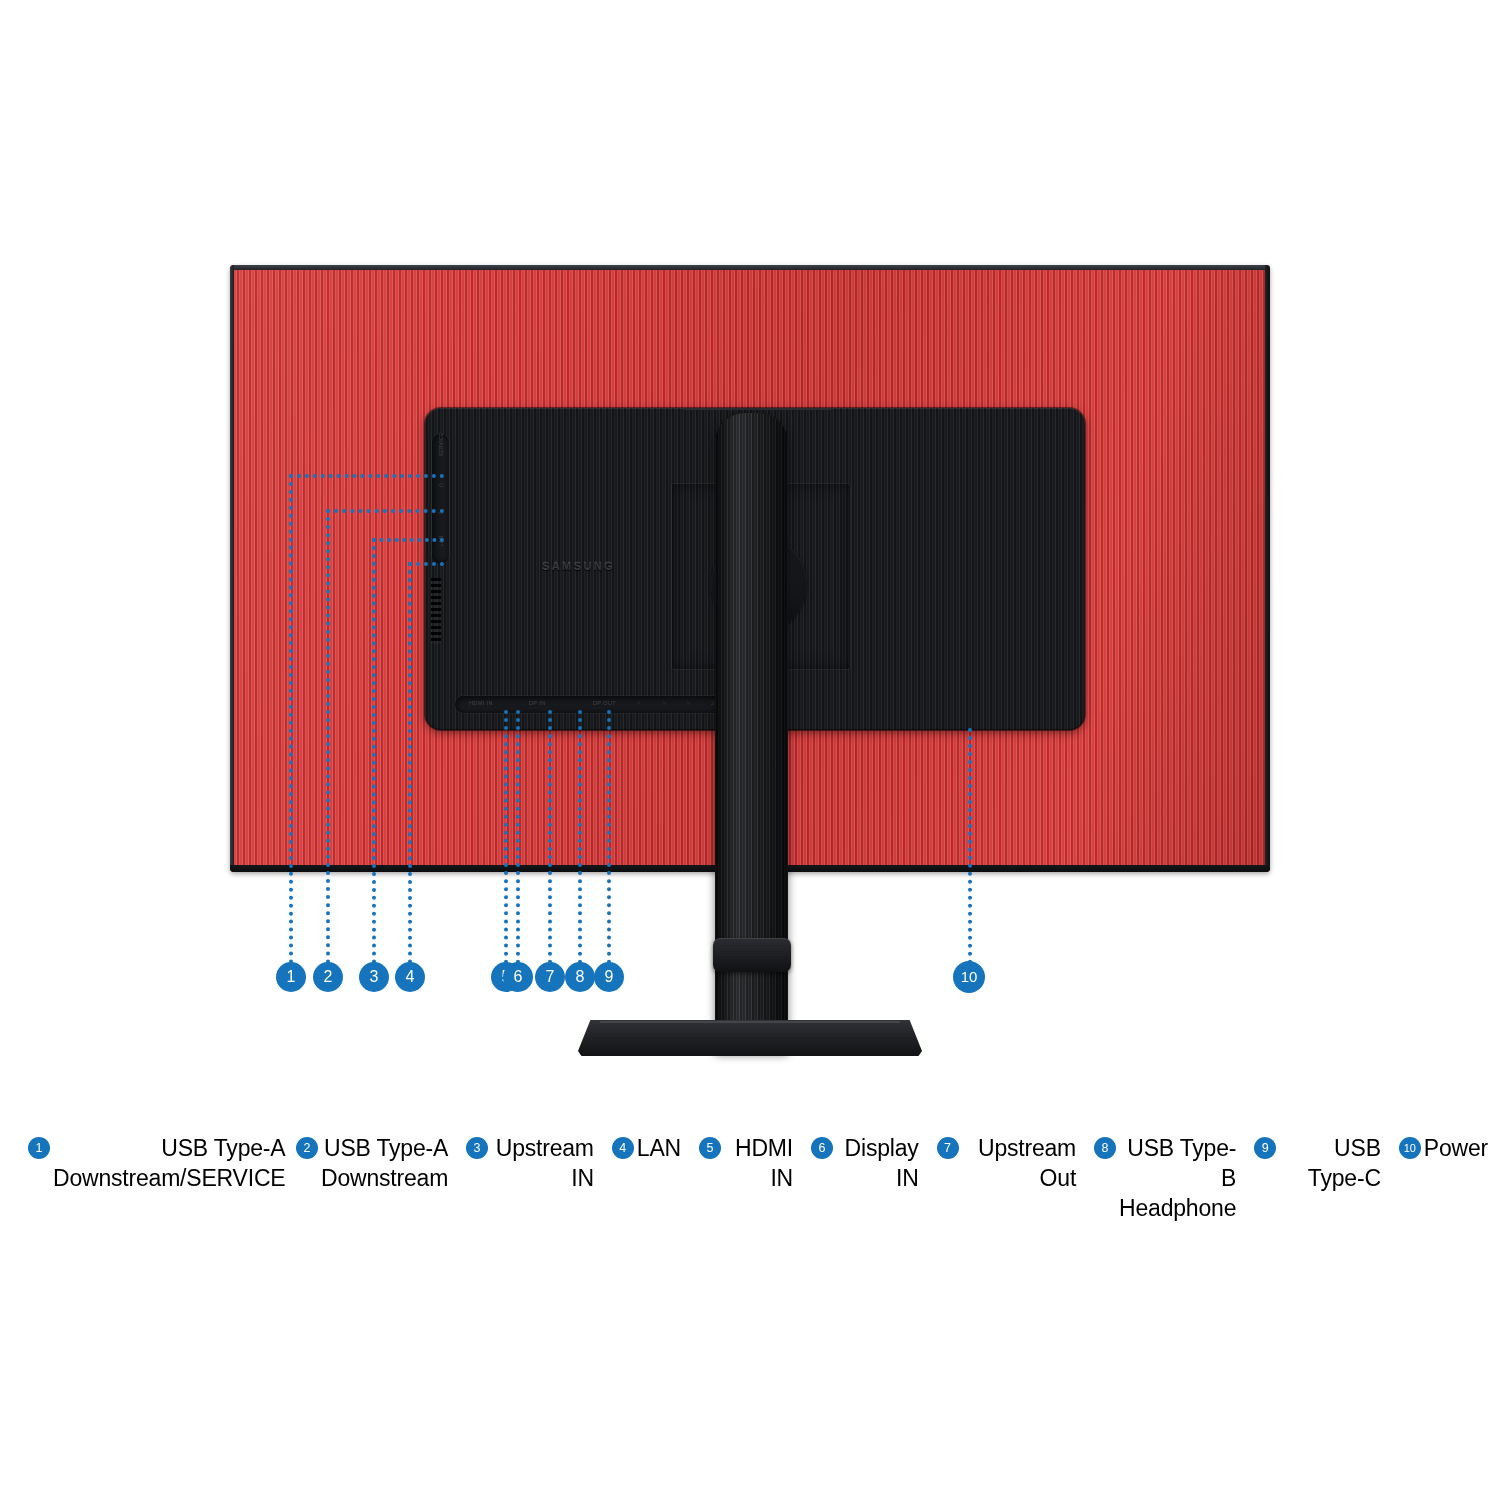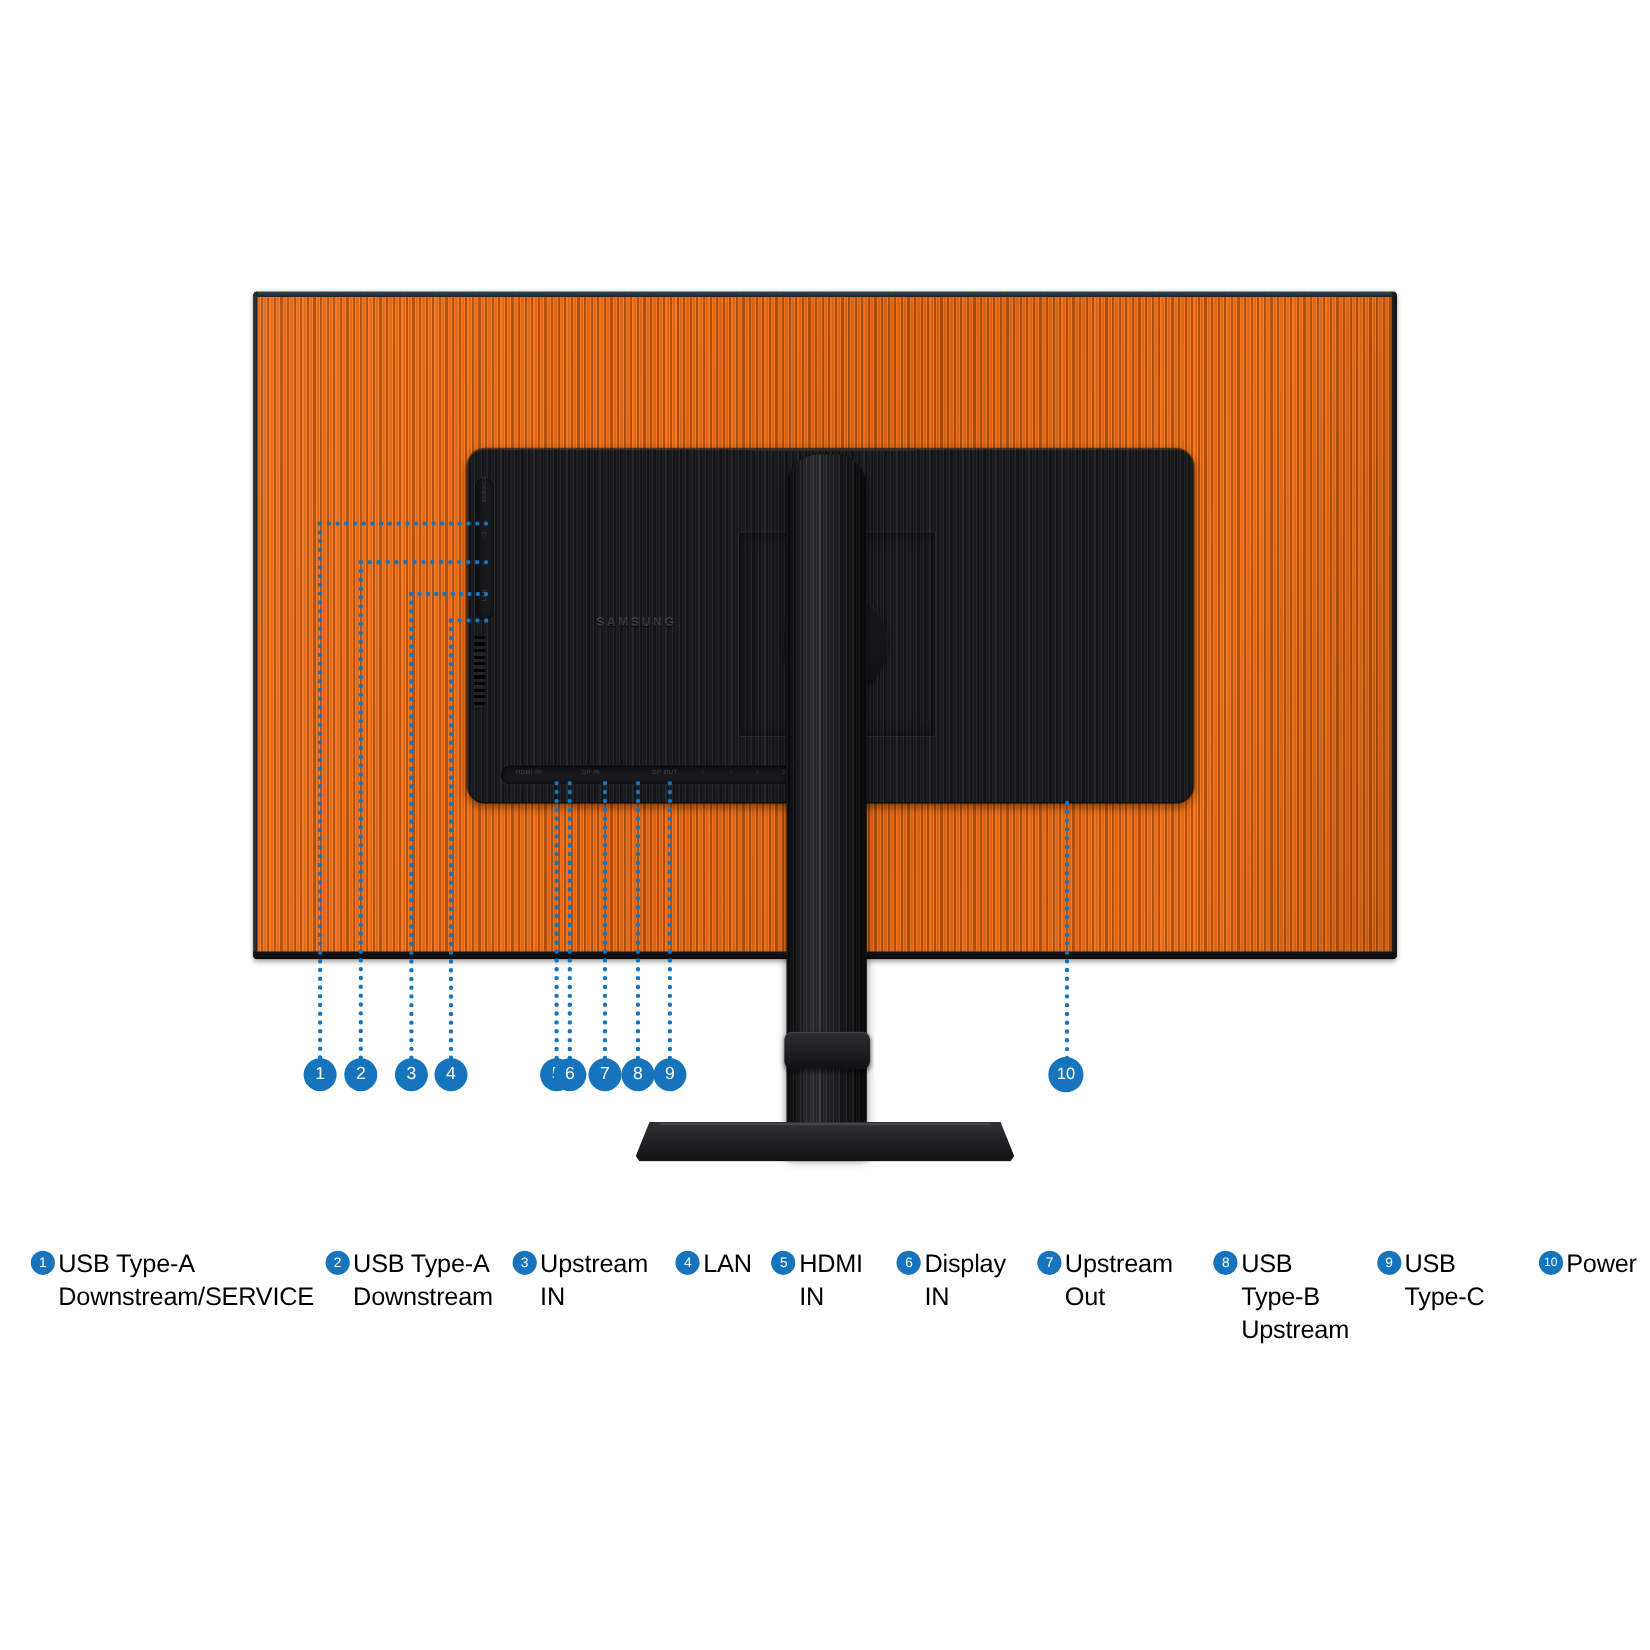--- a/index.html
+++ b/index.html
@@ -3,21 +3,21 @@
 <meta charset="utf-8">
 <style>
   html,body{margin:0;padding:0;background:#ffffff;}
   body{width:1500px;height:1500px;position:relative;overflow:hidden;
        font-family:"Liberation Sans",sans-serif;color:#000;}
 
   #stage{position:absolute;left:0;top:0;width:1500px;height:1500px;}
 
   
   .monitor{position:absolute;left:230px;top:265px;width:1040px;height:607px;
-    background:#f97316;border-radius:4px;
+    background:#ef4444;border-radius:4px;
     box-shadow:0 2px 5px rgba(0,0,0,.35);overflow:hidden;}
   .ribs{position:absolute;inset:0;
     background-image:repeating-linear-gradient(90deg,
       rgba(255,255,255,.055) 0px,rgba(255,255,255,.055) 1px,
       rgba(0,0,0,.30) 1px,rgba(0,0,0,.30) 3px,
       rgba(255,255,255,.02) 3px,rgba(255,255,255,.02) 4px,
       rgba(0,0,0,.10) 4px,rgba(0,0,0,.10) 6px);}
   .mon-sheen{position:absolute;inset:0;
     background:linear-gradient(100deg,rgba(255,255,255,.05) 0%,rgba(255,255,255,.015) 22%,
       rgba(0,0,0,.05) 55%,rgba(255,255,255,.02) 82%,rgba(0,0,0,.12) 100%);}
@@ -116,21 +116,21 @@
 
   
   .legend{position:absolute;left:28px;top:1133px;width:1460px;
     display:flex;flex-wrap:nowrap;align-items:flex-start;}
   .legend-item{display:flex;align-items:flex-start;margin-right:18px;}
   .legend-dot{flex:0 0 auto;width:22px;height:22px;border-radius:50%;
     background:#1574bc;color:#fff;font-size:12.5px;line-height:22px;
     text-align:center;margin-top:4px;}
   .legend-dot.ten{font-size:11px;}
   .legend-text{margin-left:3px;font-size:23px;line-height:30px;
-    white-space:pre-line;letter-spacing:-.2px;}
+    white-space:pre-line;letter-spacing:-.2px;text-align:right;}
 </style>
 </head>
 <body>
 
 <div id="stage">
 
   <div class="monitor">
     <div class="ribs"></div>
     <div class="mon-sheen"></div>
     <div class="mon-top-edge"></div>
@@ -243,21 +243,21 @@
     </div>
 
     <div class="legend-item">
       <div class="legend-dot">7</div>
       <div class="legend-text">Upstream Out</div>
     </div>
 
     <div class="legend-item" style="width:152px;">
       <div class="legend-dot">8</div>
       <div class="legend-text">USB Type-B
-Upstream</div>
+Headphone</div>
     </div>
 
     <div class="legend-item">
       <div class="legend-dot">9</div>
       <div class="legend-text">USB Type-C</div>
     </div>
 
     <div class="legend-item" style="margin-right:0;">
       <div class="legend-dot ten">10</div>
       <div class="legend-text">Power</div>

